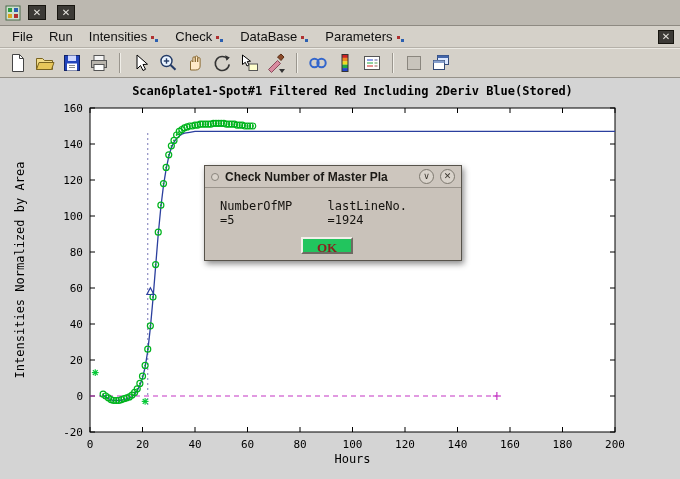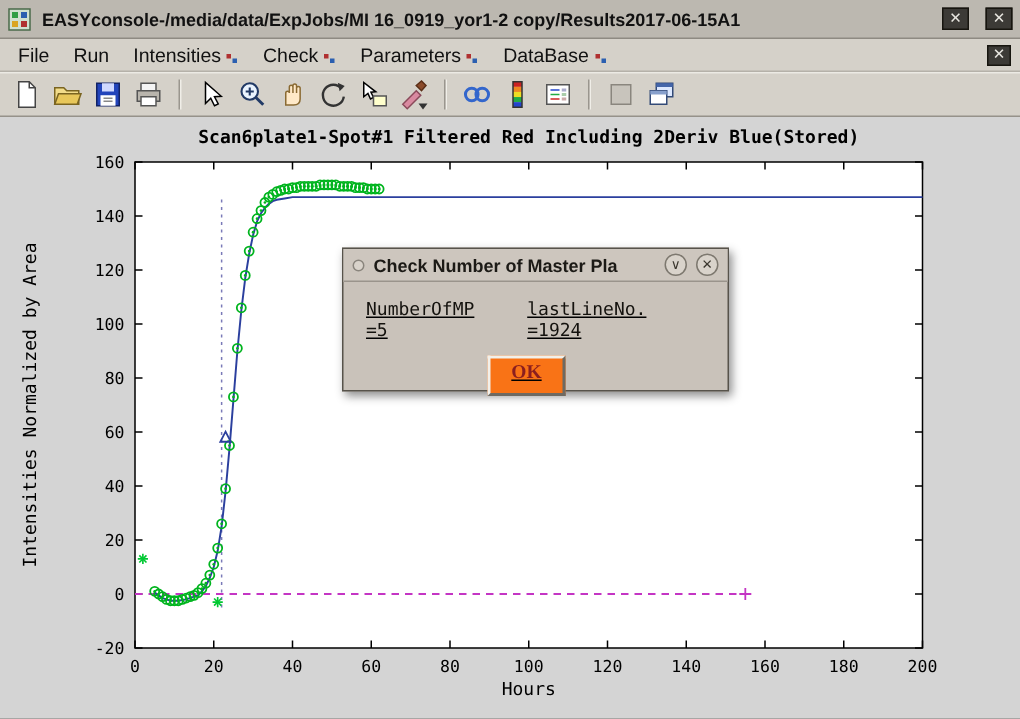--- a/index.html
+++ b/index.html
@@ -44,59 +44,58 @@
   .tbtn { width:24px; height:24px; display:flex; align-items:center; justify-content:center; }
   .tbtn svg { width:22px; height:22px; }
   .tsep { width:2px; height:20px; margin:0 5px; border-left:1px solid #9a968e; border-right:1px solid #f0eee8; }
   
   .figure { position:absolute; left:0; top:78px; width:680px; height:401px; background:#d4d4d4; }
   .tick   { font:11px "DejaVu Sans Mono", monospace; fill:#000; }
   .ctitle { font:bold 12px "DejaVu Sans Mono", monospace; fill:#000; }
   .clabel { font:12px "DejaVu Sans Mono", monospace; fill:#000; }
   
   .dialog {
-    position:absolute; left:228px; top:165px; width:258px; height:96px;
+    position:absolute; left:204px; top:165px; width:258px; height:96px;
     background:#c9c2ba; border:1px solid #57534b; z-index:10;
     box-shadow:2px 3px 6px rgba(0,0,0,0.45);
   }
   .dialog-titlebar {
     height:22px; background:#cdc6be; border-bottom:1px solid #9a948c;
     display:flex; align-items:center; gap:6px; padding:0 6px;
   }
   .dialog-dot { width:8px; height:8px; border:1px solid #8a857d; border-radius:50%; background:#d9d3cb; flex:0 0 auto; }
   .dialog-title { font-size:12px; font-weight:bold; color:#1c1a16; white-space:nowrap; overflow:hidden; flex:1 1 auto; }
   .roundbtn {
     width:15px; height:15px; border-radius:50%; border:1px solid #7d786f;
     background:#d9d3cb; color:#3a362e; font-size:9px; line-height:13px;
     text-align:center; flex:0 0 auto; user-select:none;
   }
-  .dialog-body { padding:11px 27px 0 15px;text-decoration:underline; }
+  .dialog-body { padding:11px 27px 0 15px; }
   .dialog-msg { display:flex; gap:26px; font:12px "DejaVu Sans Mono", monospace; color:#14120e; }
   .okbtn {
-    display:block; margin:10px auto 0 auto; width:52px; height:27px;
-    background:#f97316; color:#8b1f1f; font:bold 13px "Liberation Serif", serif;
+    display:block; margin:10px auto 0 auto; width:52px; height:17px;
+    background:#22c55e; color:#8b1f1f; font:bold 13px "Liberation Serif", serif;
     border-top:2px solid #f2f0ea; border-left:2px solid #f2f0ea;
     border-right:2px solid #6e6a62; border-bottom:2px solid #6e6a62;
     text-align:center; line-height:17px; cursor:default;
   }
 </style>
 </head>
 <body>
 
 <div class="titlebar">
   <span class="app-icon">
     <svg viewBox="0 0 16 16">
         <rect x="1" y="1" width="14" height="14" fill="#cfe0cf" stroke="#4a6a4a"></rect>
         <rect x="3" y="3" width="4" height="4" fill="#2f9e44"></rect>
         <rect x="9" y="3" width="4" height="4" fill="#2b5fb0"></rect>
         <rect x="3" y="9" width="4" height="4" fill="#d9a520"></rect>
         <rect x="9" y="9" width="4" height="4" fill="#b03030"></rect>
       </svg>
   </span>
-  <span class="wtitle">EASYconsole-/media/data/ExpJobs/MI 16_0919_yor1-2 copy/Results2017-06-15A1</span>
   <span class="winbtn">✕</span>
   <span class="winbtn">✕</span>
 </div>
 
 <div class="menubar">
   <span class="menu-item">
       <span>File</span>
     </span>
   <span class="menu-item">
       <span>Run</span>
@@ -109,28 +108,28 @@
         </svg></span>
   </span>
   <span class="menu-item">
     <span>Check</span>
     <span class="badge"><svg viewBox="0 0 9 9">
           <rect x="1" y="1" width="3" height="3" fill="#b03030"></rect>
           <rect x="5" y="4" width="3" height="3" fill="#2b5fb0"></rect>
         </svg></span>
   </span>
   <span class="menu-item">
-    <span>Parameters</span>
+    <span>DataBase</span>
     <span class="badge"><svg viewBox="0 0 9 9">
           <rect x="1" y="1" width="3" height="3" fill="#b03030"></rect>
           <rect x="5" y="4" width="3" height="3" fill="#2b5fb0"></rect>
         </svg></span>
   </span>
   <span class="menu-item">
-    <span>DataBase</span>
+    <span>Parameters</span>
     <span class="badge"><svg viewBox="0 0 9 9">
           <rect x="1" y="1" width="3" height="3" fill="#b03030"></rect>
           <rect x="5" y="4" width="3" height="3" fill="#2b5fb0"></rect>
         </svg></span>
   </span>
   <span class="spacer"></span>
   <span class="winbtn">✕</span>
 </div>
 
 <div class="toolbar">

